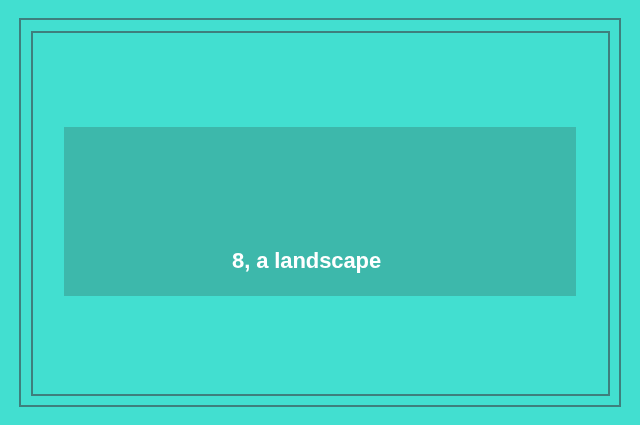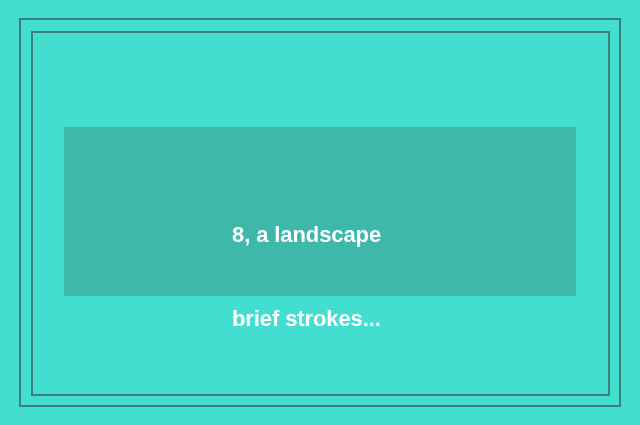--- a/index.html
+++ b/index.html
@@ -64,31 +64,31 @@
     font-family: "Liberation Sans", sans-serif;
     font-size: 22px;
     font-weight: bold;
     line-height: 42px;
     text-align: left;
     white-space: pre-line;
     letter-spacing: -0.1px;
   }
   .caption-line {
     display: block;
+    margin-top: 26px;
   }
 </style>
 </head>
 <body>
 
 <div id="canvas">
 
   <div class="frame frame-outer"></div>
 
   <div class="frame frame-inner"></div>
 
   <div class="panel">
     <div class="caption">
       <span class="caption-line">8, a landscape</span>
-      <span class="caption-line">brief strokes...</span>
     </div>
   </div>
 
 </div>
 
 </body></html>

